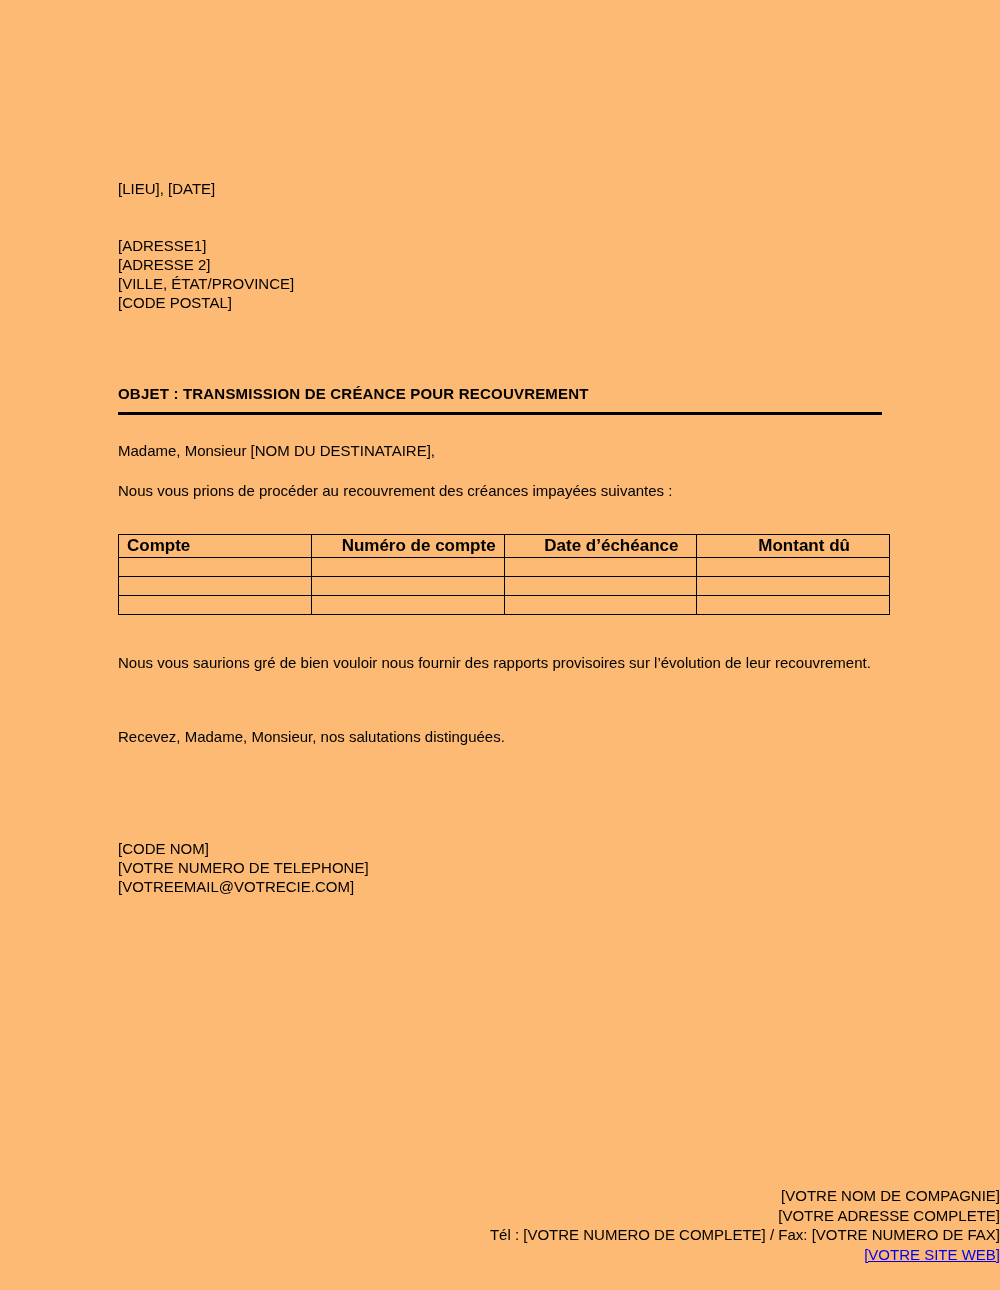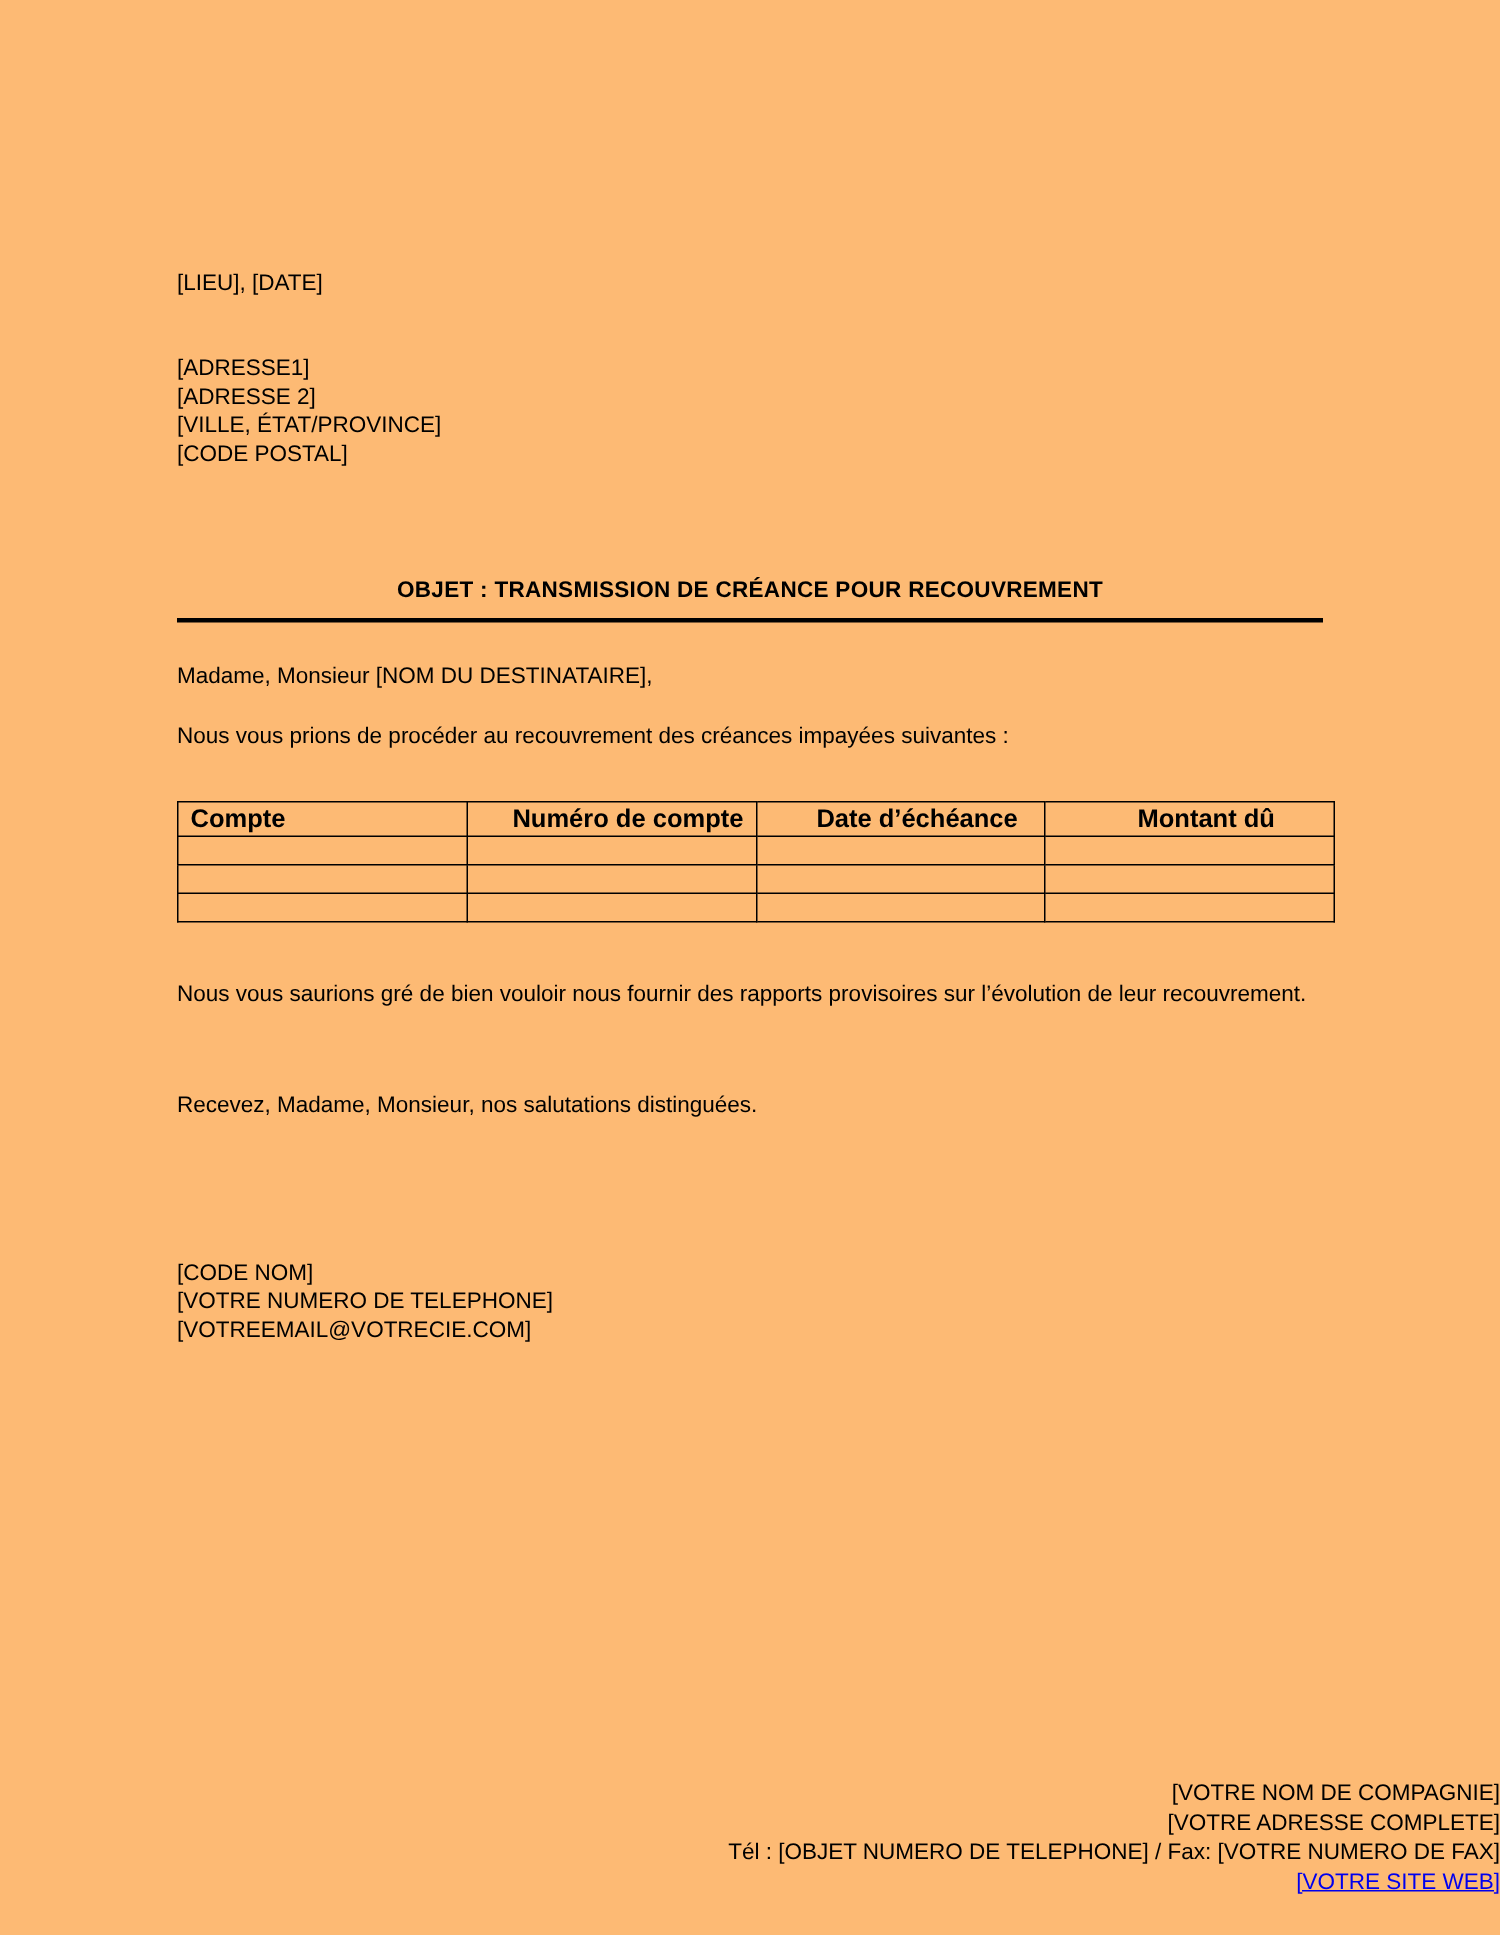--- a/index.html
+++ b/index.html
@@ -19,21 +19,20 @@
   .para { line-height: 21px; }
   .place-date { top: 179px; }
   .recipient { top: 236px; }
   .subject {
     top: 385px;
     width: 764px;
     font-weight: bold;
     padding-bottom: 10px;
     border-bottom: 3px solid #000000;
     letter-spacing: 0.2px;
-    text-align: center;
   }
   .salutation { top: 441px; }
   .intro { top: 481px; }
   .table-wrap { top: 534px; }
   table.debt-table {
     width: 772px;
     border-collapse: collapse;
     table-layout: fixed;
   }
   table.debt-table th, table.debt-table td {
@@ -125,19 +124,19 @@
 
   <div class="block signature">
     <div class="line">[CODE NOM]</div>
     <div class="line">[VOTRE NUMERO DE TELEPHONE]</div>
     <div class="line">[VOTREEMAIL@VOTRECIE.COM]</div>
   </div>
 
   <div class="footer">
     <div>[VOTRE NOM DE COMPAGNIE]</div>
     <div>[VOTRE ADRESSE COMPLETE]</div>
-    <div>Tél : [OBJET NUMERO DE TELEPHONE] / Fax: [VOTRE NUMERO DE FAX]</div>
+    <div>Tél : [VOTRE NUMERO DE COMPLETE] / Fax: [VOTRE NUMERO DE FAX]</div>
     <div>
       <a>[VOTRE SITE WEB]</a>
     </div>
   </div>
 
 </div>
 
 </body></html>

